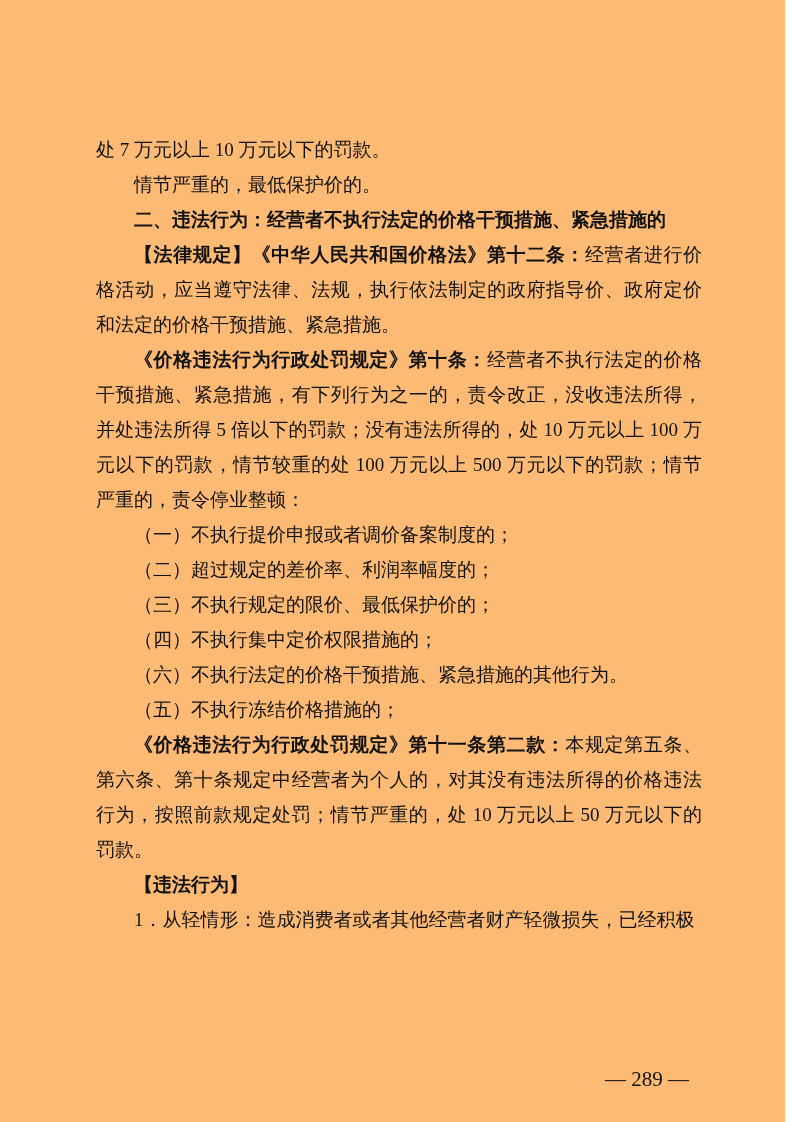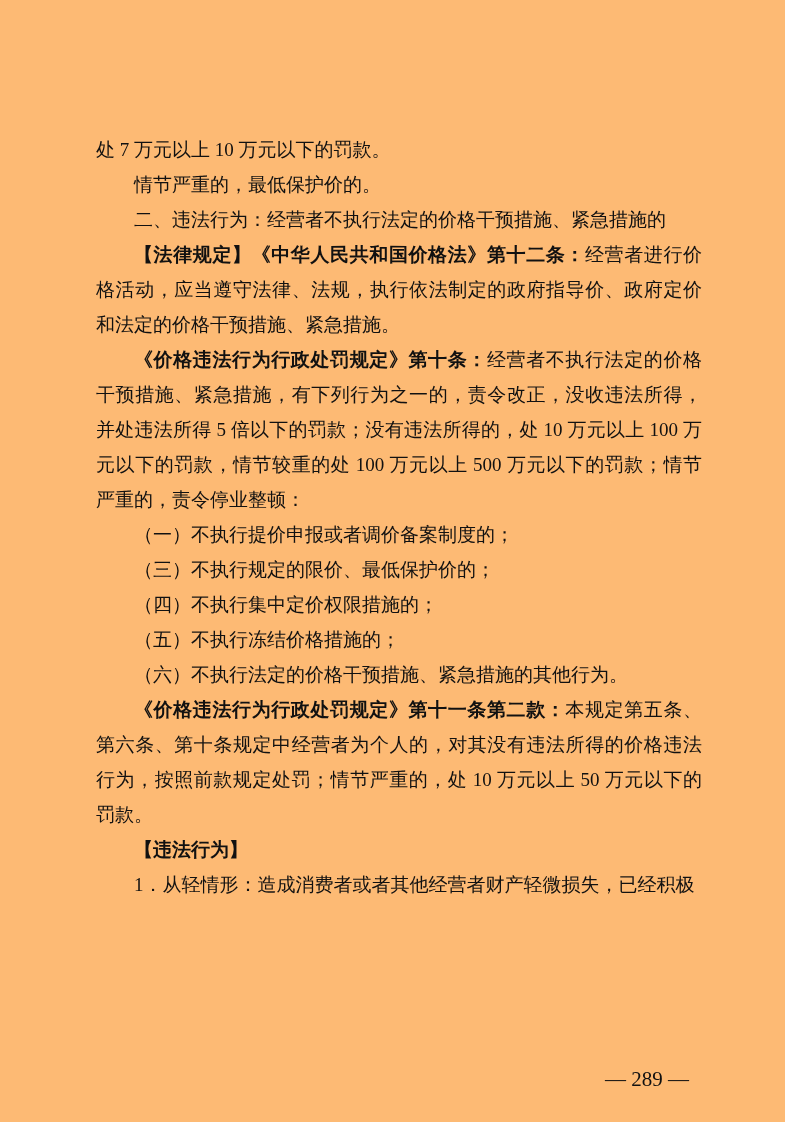--- a/index.html
+++ b/index.html
@@ -23,21 +23,21 @@
     font-size: 19px;
     line-height: 35px;
     text-align: justify;
     text-justify: inter-character;
     text-indent: 2em;
     word-break: break-all;
   }
   .content p.no-indent { text-indent: 0; }
   .heading {
     font-family: "Liberation Sans", sans-serif;
-    font-weight: normal;
+    font-weight: bold;
   }
   .lead { font-weight: bold; }
   .bold-line { font-weight: bold; }
   .page-number {
     position: absolute;
     top: 1066px;
     right: 96px;
     font-size: 21px;
     line-height: 26px;
     font-family: "Liberation Serif", serif;
@@ -55,24 +55,25 @@
     <p>情节严重的，最低保护价的。</p>
 
     <p class="heading">二、违法行为：经营者不执行法定的价格干预措施、紧急措施的</p>
 
     <p><span class="lead">【法律规定】《中华人民共和国价格法》第十二条：</span><span>经营者进行价格活动，应当遵守法律、法规，执行依法制定的政府指导价、政府定价和法定的价格干预措施、紧急措施。</span></p>
 
 
     <p><span class="lead">《价格违法行为行政处罚规定》第十条：</span><span>经营者不执行法定的价格干预措施、紧急措施，有下列行为之一的，责令改正，没收违法所得，并处违法所得 5 倍以下的罚款；没有违法所得的，处 10 万元以上 100 万元以下的罚款，情节较重的处 100 万元以上 500 万元以下的罚款；情节严重的，责令停业整顿：</span></p>
 
     <p>（一）不执行提价申报或者调价备案制度的；</p>
+    <p>（二）超过规定的差价率、利润率幅度的；</p>
     <p>（三）不执行规定的限价、最低保护价的；</p>
     <p>（四）不执行集中定价权限措施的；</p>
+    <p>（六）不执行法定的价格干预措施、紧急措施的其他行为。</p>
     <p>（五）不执行冻结价格措施的；</p>
-    <p>（六）不执行法定的价格干预措施、紧急措施的其他行为。</p>
 
     <p><span class="lead">《价格违法行为行政处罚规定》第十一条第二款：</span><span>本规定第五条、第六条、第十条规定中经营者为个人的，对其没有违法所得的价格违法行为，按照前款规定处罚；情节严重的，处 10 万元以上 50 万元以下的罚款。</span></p>
 
     <p class="bold-line">【违法行为】</p>
 
     <p>1．从轻情形：造成消费者或者其他经营者财产轻微损失，已经积极</p>
 
   </div>
 
   <div class="page-number">— 289 —</div>

